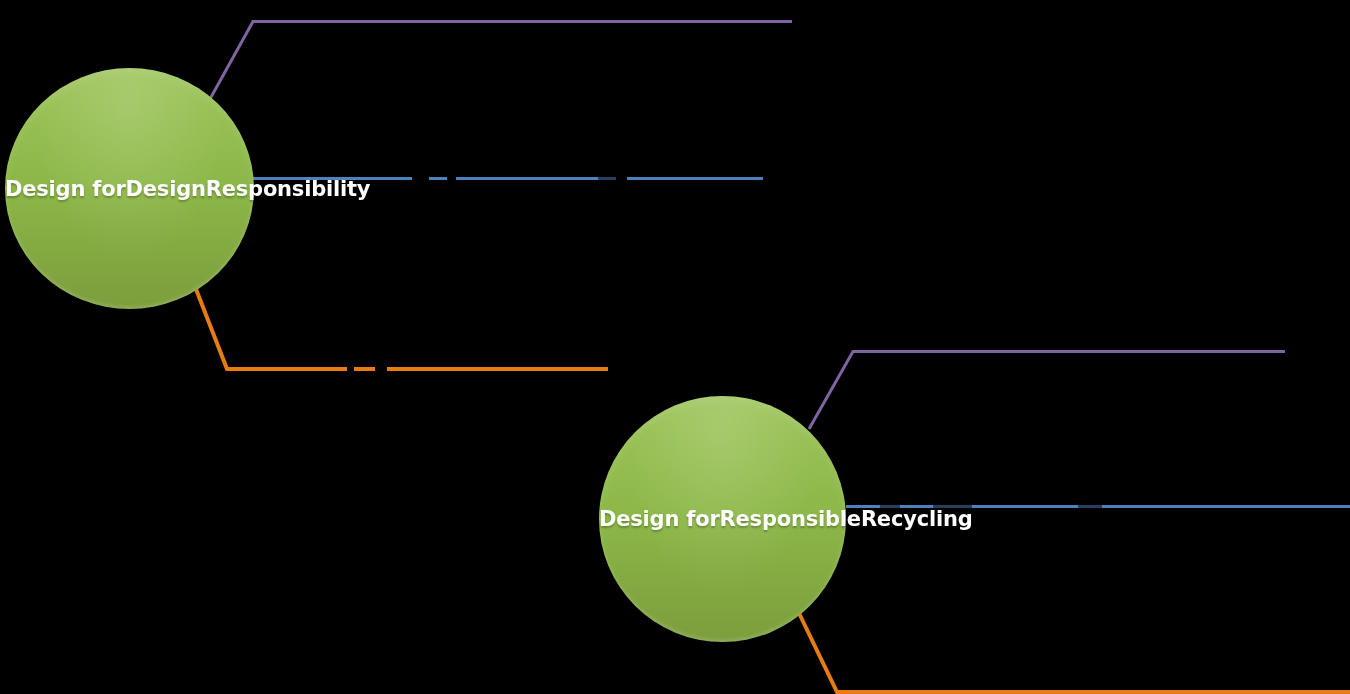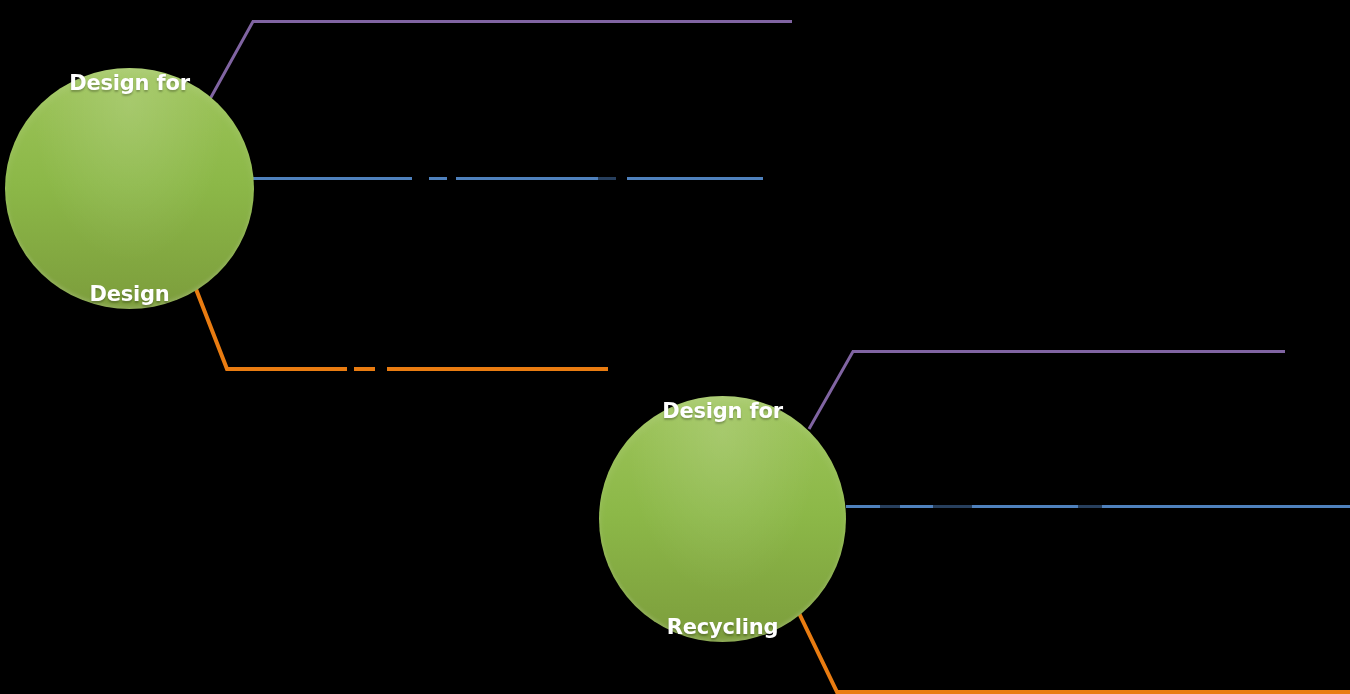--- a/index.html
+++ b/index.html
@@ -18,23 +18,23 @@
     position: absolute;
     left: 0;
     top: 0;
     width: 1350px;
     height: 694px;
   }
   .node-circle {
     position: absolute;
     border-radius: 50%;
     display: flex;
-    flex-direction: column;
+    flex-direction: row;
     align-items: center;
-    justify-content: space-between;
+    justify-content: flex-start;
     text-align: center;
     box-shadow: inset 0 -3px 4px -1px rgba(255,255,255,0.18),
                 inset 0 4px 8px rgba(255,255,255,0.10);
   }
   .node-circle .label-line {
     display: block;
     font-size: 21px;
     font-weight: bold;
     line-height: 30px;
     letter-spacing: -0.2px;
@@ -69,20 +69,22 @@
     <line x1="880" y1="506.5" x2="900" y2="506.5" stroke-width="3" opacity="0.5" stroke="#000000"></line>
     <line x1="933" y1="506.5" x2="972" y2="506.5" stroke-width="3" opacity="0.5" stroke="#000000"></line>
     <line x1="1078" y1="506.5" x2="1102" y2="506.5" stroke-width="3" opacity="0.5" stroke="#000000"></line>
 
     <polyline points="797,609 837,692 1350,692" fill="none" stroke-width="4" stroke="#e97c11"></polyline>
   </svg>
 
   <div class="node-circle circle-1" style="background: radial-gradient(at 50% 15%, rgba(255, 255, 255, 0.14), rgba(255, 255, 255, 0) 55%), linear-gradient(rgb(157, 196, 90) 0%, rgb(140, 184, 72) 48%, rgb(124, 157, 60) 100%); color: rgb(255, 255, 255);">
     <span class="label-line">Design for</span>
     <span class="label-line">Design</span>
+    <span class="label-line">Responsibility</span>
   </div>
 
   <div class="node-circle circle-2" style="background: radial-gradient(at 50% 15%, rgba(255, 255, 255, 0.14), rgba(255, 255, 255, 0) 55%), linear-gradient(rgb(157, 196, 90) 0%, rgb(140, 184, 72) 48%, rgb(124, 157, 60) 100%); color: rgb(255, 255, 255);">
     <span class="label-line">Design for</span>
+    <span class="label-line">Responsible</span>
     <span class="label-line">Recycling</span>
   </div>
 
 </div>
 
 </body></html>

